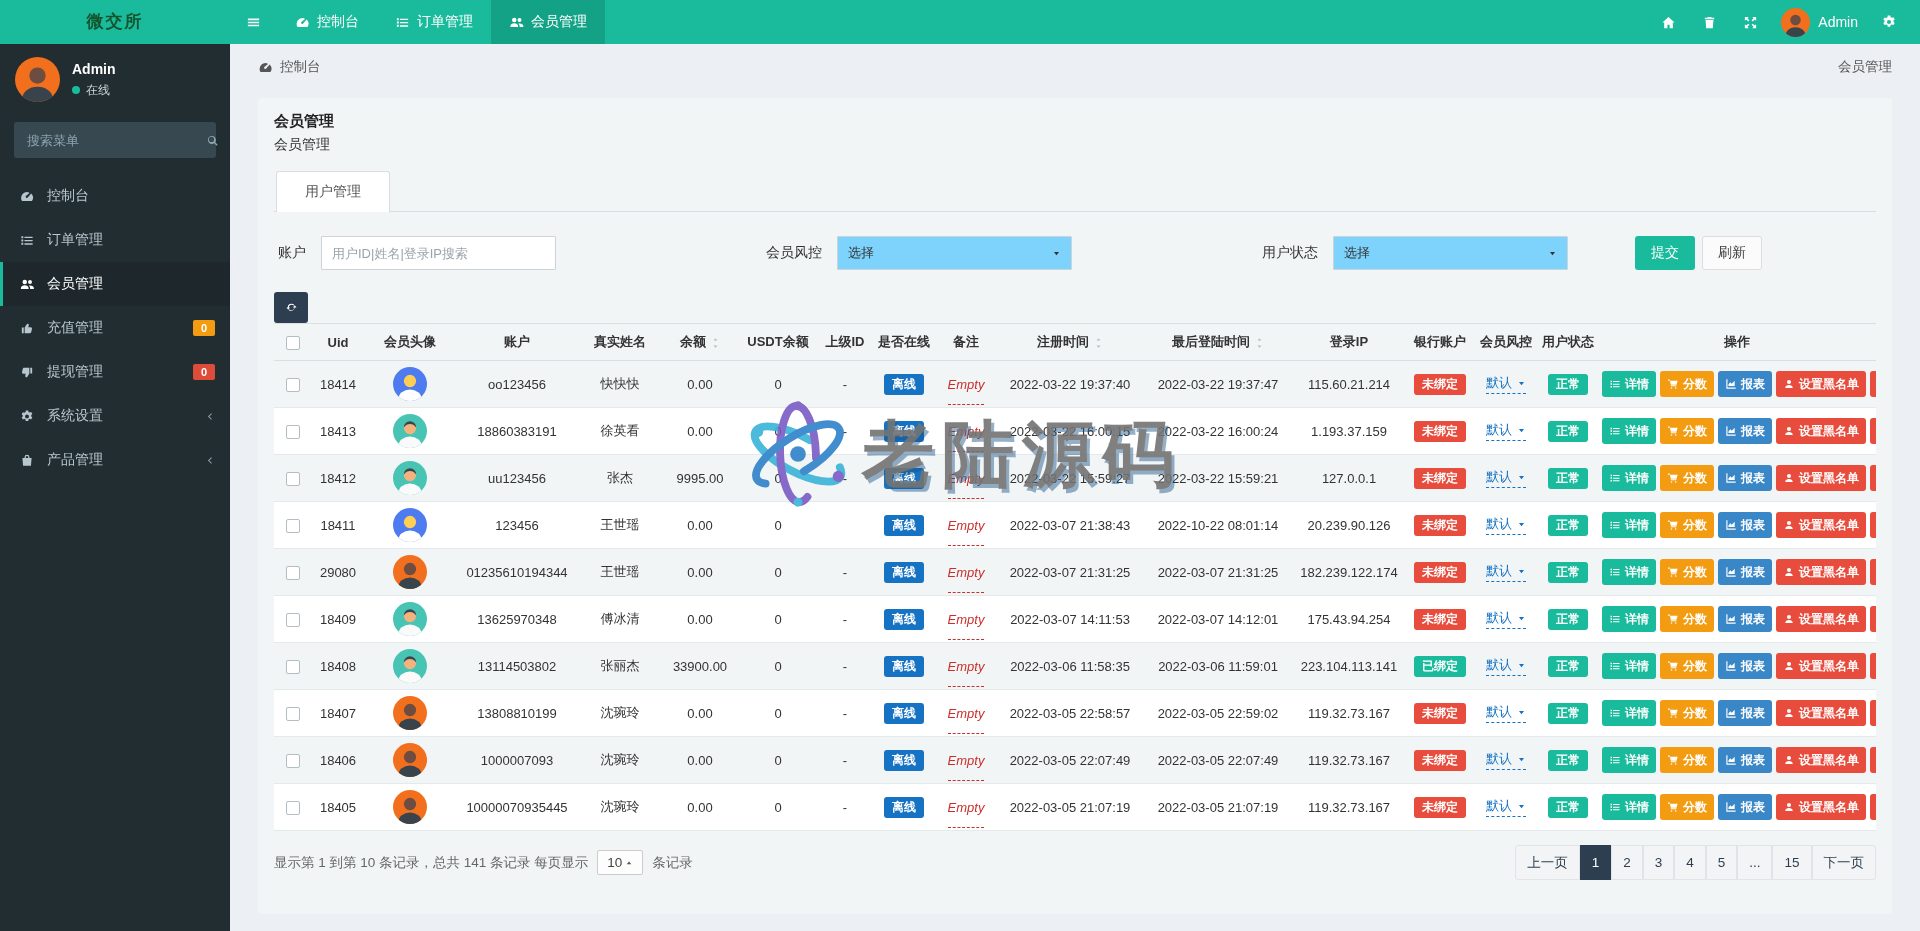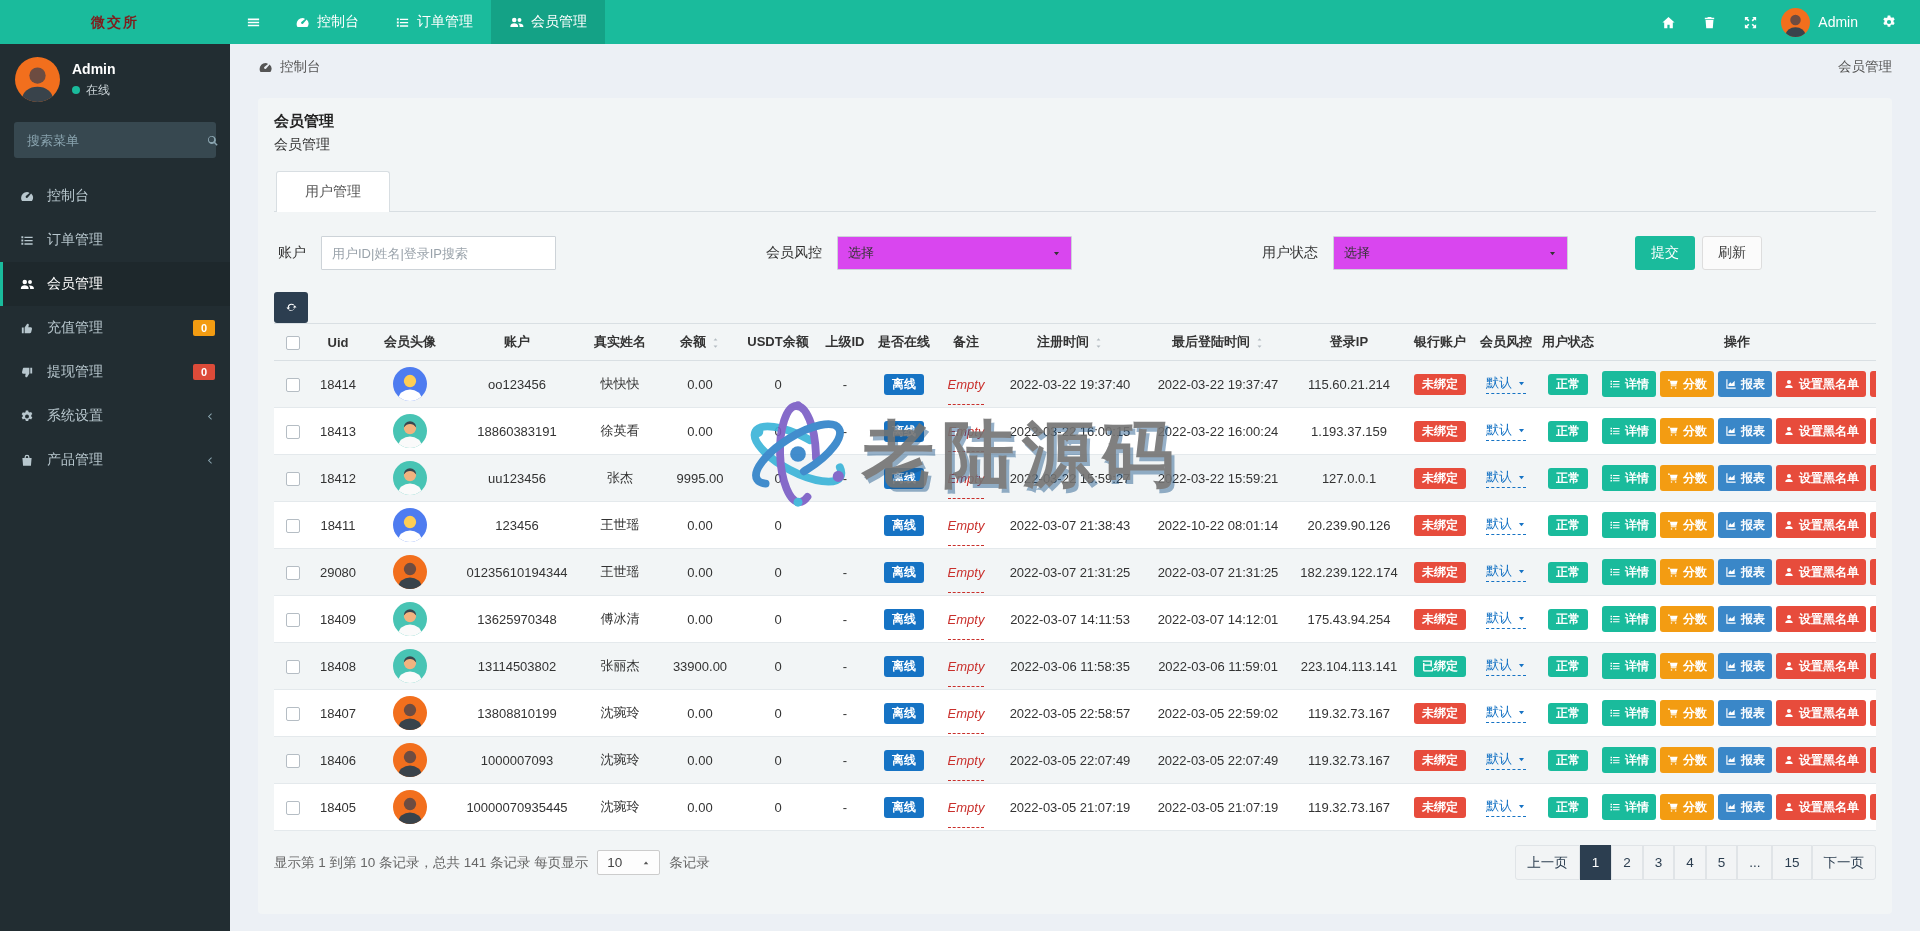--- a/index.html
+++ b/index.html
@@ -3,21 +3,21 @@
 <meta charset="utf-8">
 <style>
   *{box-sizing:border-box}
   html,body{margin:0;padding:0}
   body{width:1920px;height:931px;overflow:hidden;font-family:"Liberation Sans","DejaVu Sans",sans-serif;background:#ecf0f5;color:#333;font-size:14px;position:relative}
   .icn{display:inline-flex;flex:none}
   .icn svg{width:100%;height:100%;display:block}
 
   
   .navbar{position:absolute;top:0;left:0;right:0;height:44px;background:#1abb9c;display:flex;z-index:50}
-  .logo{width:230px;line-height:44px;text-align:center;color:#7f1d1d;font-size:14px;font-weight:bold;letter-spacing:2px}
+  .logo{width:230px;line-height:44px;text-align:center;color:#14532d;font-size:17px;font-weight:bold;letter-spacing:2px}
   .nav-left{display:flex;align-items:stretch}
   .nav-item{display:flex;align-items:center;gap:7px;padding:0 18px;color:#fff;font-size:14px;cursor:pointer}
   .nav-item.active{background:#14a286}
   .nav-toggle{padding:0 16px}
   .nav-right{margin-left:auto;display:flex;align-items:center;padding-right:10px}
   .nav-icon-btn{color:#fff;height:44px;display:flex;align-items:center;padding:0 13px;cursor:pointer;background:none;border:0}
   .nav-user{display:flex;align-items:center;gap:8px;color:#fff;padding:0 10px;cursor:pointer}
   .nav-user-name{font-size:14px}
 
   
@@ -46,21 +46,21 @@
   .card-title{font-weight:bold;font-size:15px;color:#222}
   .card-sub{font-size:14px;margin-top:5px;color:#333}
   .tabs{margin-top:16px;border-bottom:1px solid #d8dee2;display:flex;padding-left:2px}
   .tab{background:#fff;border:1px solid #d8dee2;border-bottom:0;padding:11px 28px;font-size:14px;color:#555;border-radius:3px 3px 0 0;position:relative;top:1px;cursor:pointer}
 
   .filters{display:flex;align-items:center;padding:24px 4px 4px}
   .fgroup{display:flex;align-items:center}
   .flabel{font-size:14px;color:#333;margin-right:15px;white-space:nowrap}
   .finput{width:235px;height:34px;border:1px solid #cdd3d8;background:#fff;padding:12px 10px;font-size:13px;color:#333;outline:none;border-radius:1px}
   .finput::placeholder{color:#9aa3ab}
-  .fselect{width:235px;height:34px;border:1px solid #cdd3d8;background:#d946ef;display:flex;align-items:center;justify-content:space-between;padding:0 10px;font-size:13px;color:#333;cursor:pointer;border-radius:1px}
+  .fselect{width:235px;height:34px;border:1px solid #cdd3d8;background:#7dd3fc;display:flex;align-items:center;justify-content:space-between;padding:0 10px;font-size:13px;color:#333;cursor:pointer;border-radius:1px}
   .fselect .icn{color:#333;width:9px;height:9px}
   .g2{margin-left:210px}.g3{margin-left:190px}
   .fbtns{margin-left:auto;margin-right:110px;display:flex;gap:7px}
   .btn{height:34px;padding:0 15px;border-radius:3px;font-size:14px;border:1px solid transparent;cursor:pointer;font-family:inherit}
   .btn-submit{background:#1abb9c;color:#fff}
   .btn-refresh{background:#fbfbfb;color:#404040;border-color:#ddd}
 
   .toolbar{margin-top:18px}
   .btn-reload{width:34px;height:31px;background:#2c3e50;border:0;border-radius:3px;color:#fff;display:flex;align-items:center;justify-content:center;cursor:pointer}
   .btn-reload .icn{width:13px;height:13px}
@@ -77,21 +77,21 @@
   .b-blue{background:#1673c4}.b-red{background:#e74c3c}.b-green{background:#1abb9c}
   .empty-link{color:#c9302c;font-style:italic;border-bottom:1px dashed #c9302c;padding-bottom:12px;cursor:pointer;font-size:13px}
   .risk-link{color:#1673c4;border-bottom:1px dashed #1673c4;padding-bottom:1px;cursor:pointer;display:inline-flex;align-items:center;gap:5px;font-size:13px}
   .risk-link .icn{width:9px;height:9px}
   .abtn{display:inline-flex;align-items:center;gap:4px;border:0;border-radius:3px;color:#fff;font-size:12px;padding:0 7px;height:26px;cursor:pointer;font-weight:bold;margin:0 2px;font-family:inherit;vertical-align:middle}
   .abtn .icn{width:12px;height:12px}
   .a-green{background:#1abb9c}.a-orange{background:#f39c12}.a-blue{background:#3a87c8}.a-red{background:#e74c3c}
   .cb{width:14px;height:14px;border:1px solid #b5bdc4;border-radius:2px;background:#fff;display:inline-block;vertical-align:middle;cursor:pointer}
 
   .pagefoot{display:flex;align-items:center;margin-top:14px;font-size:13.5px;color:#666}
-  .psize{display:inline-flex;align-items:center;gap:20px;border:1px solid #ccc;background:#fdfdfd;padding:4px 9px;margin:0 9px;color:#444;cursor:pointer;border-radius:2px}
+  .psize{display:inline-flex;align-items:center;gap:3px;border:1px solid #ccc;background:#fdfdfd;padding:4px 9px;margin:0 9px;color:#444;cursor:pointer;border-radius:2px}
   .psize .icn{width:8px;height:8px;color:#555}
   .pages{margin-left:auto;display:flex}
   .page{min-width:27px;height:35px;display:flex;align-items:center;justify-content:center;border:1px solid #e0e4e7;background:#f2f4f5;color:#2c3e50;font-size:13.5px;cursor:pointer;padding:0 11px;font-family:inherit}
   .page.active{background:#2c3e50;color:#fff;border-color:#2c3e50}
   .page:first-child{border-radius:3px 0 0 3px}.page:last-child{border-radius:0 3px 3px 0}
 
   .watermark{position:absolute;left:742px;top:398px;display:flex;align-items:center;z-index:60;pointer-events:none;opacity:.9}
   .wm-text{font-size:72px;font-weight:bold;color:#737373;letter-spacing:8px;line-height:1;margin-left:8px;text-shadow:3px 4px 0 rgba(22,80,132,.5)}
 </style>
 </head>

